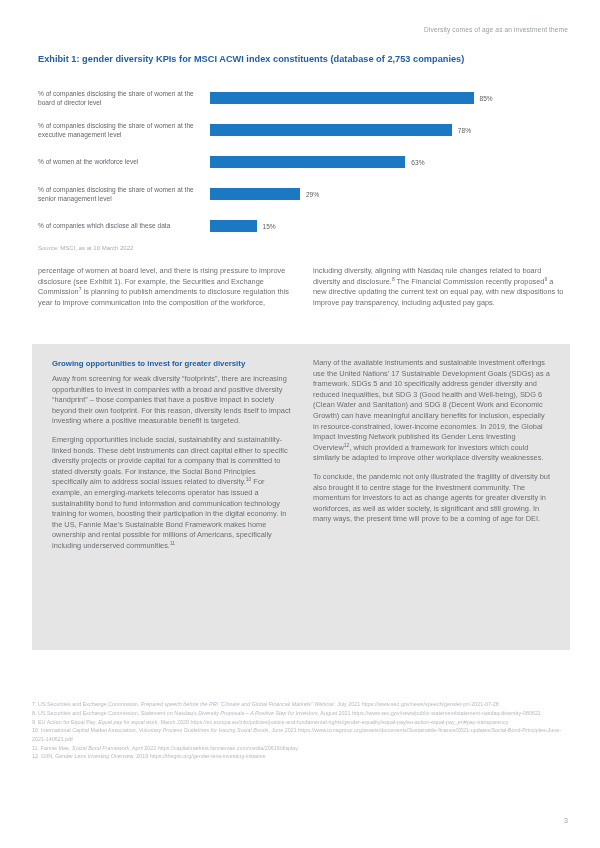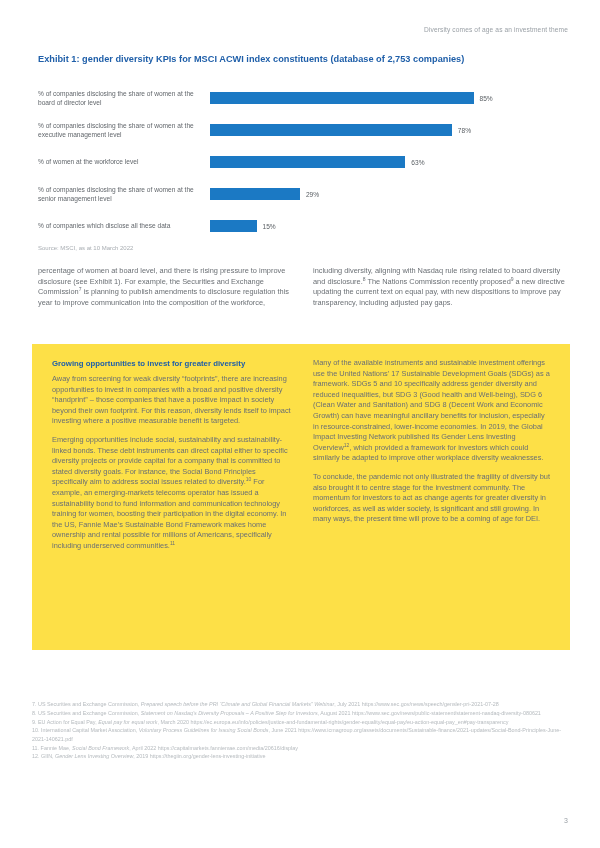--- a/index.html
+++ b/index.html
@@ -116,21 +116,21 @@
     line-height: 0;
   }
 
   
   .panel {
     position: absolute;
     top: 344px;
     left: 32px;
     width: 538px;
     height: 306px;
-    background: #fde047;
+    background: #e5e5e5;
     box-sizing: border-box;
   }
   .panel-inner {
     position: absolute;
     top: 14px;
     left: 20px;
     width: 500px;
     display: flex;
     gap: 22px;
   }
@@ -224,21 +224,21 @@
       </div>
     </div>
 
   <div class="chart-source">Source: MSCI, as at 10 March 2022</div>
 
   <div class="body-cols">
     <div class="body-col">
       <p><span>percentage of women at board level, and there is rising pressure to improve disclosure (see Exhibit 1). For example, the Securities and Exchange Commission</span><sup>7</sup><span> is planning to publish amendments to disclosure regulation this year to improve communication into the composition of the workforce,</span></p>
     </div>
     <div class="body-col">
-      <p><span>including diversity, aligning with Nasdaq rule rising related to board diversity and disclosure.</span><sup>8</sup><span> The Nations Commission recently proposed</span><sup>9</sup><span> a new directive updating the current text on equal pay, with new dispositions to improve pay transparency, including adjusted pay gaps.</span></p>
+      <p><span>including diversity, aligning with Nasdaq rule changes related to board diversity and disclosure.</span><sup>8</sup><span> The Financial Commission recently proposed</span><sup>9</sup><span> a new directive updating the current text on equal pay, with new dispositions to improve pay transparency, including adjusted pay gaps.</span></p>
     </div>
   </div>
 
   <div class="panel">
     <div class="panel-inner">
       <div class="panel-col">
         <div class="panel-heading">Growing opportunities to invest for greater diversity</div>
         <p>Away from screening for weak diversity “footprints”, there are increasing opportunities to invest in companies with a broad and positive diversity “handprint” – those companies that have a positive impact in society beyond their own footprint. For this reason, diversity lends itself to impact investing where a positive measurable benefit is targeted.</p>
         <p><span>Emerging opportunities include social, sustainability and sustainability-linked bonds. These debt instruments can direct capital either to specific diversity projects or provide capital for a company that is committed to stated diversity goals. For instance, the Social Bond Principles specifically aim to address social issues related to diversity.</span><sup>10</sup><span> For example, an emerging-markets telecoms operator has issued a sustainability bond to fund information and communication technology training for women, boosting their participation in the digital economy. In the US, Fannie Mae’s Sustainable Bond Framework makes home ownership and rental possible for millions of Americans, specifically including underserved communities.</span><sup>11</sup></p>
       </div>

